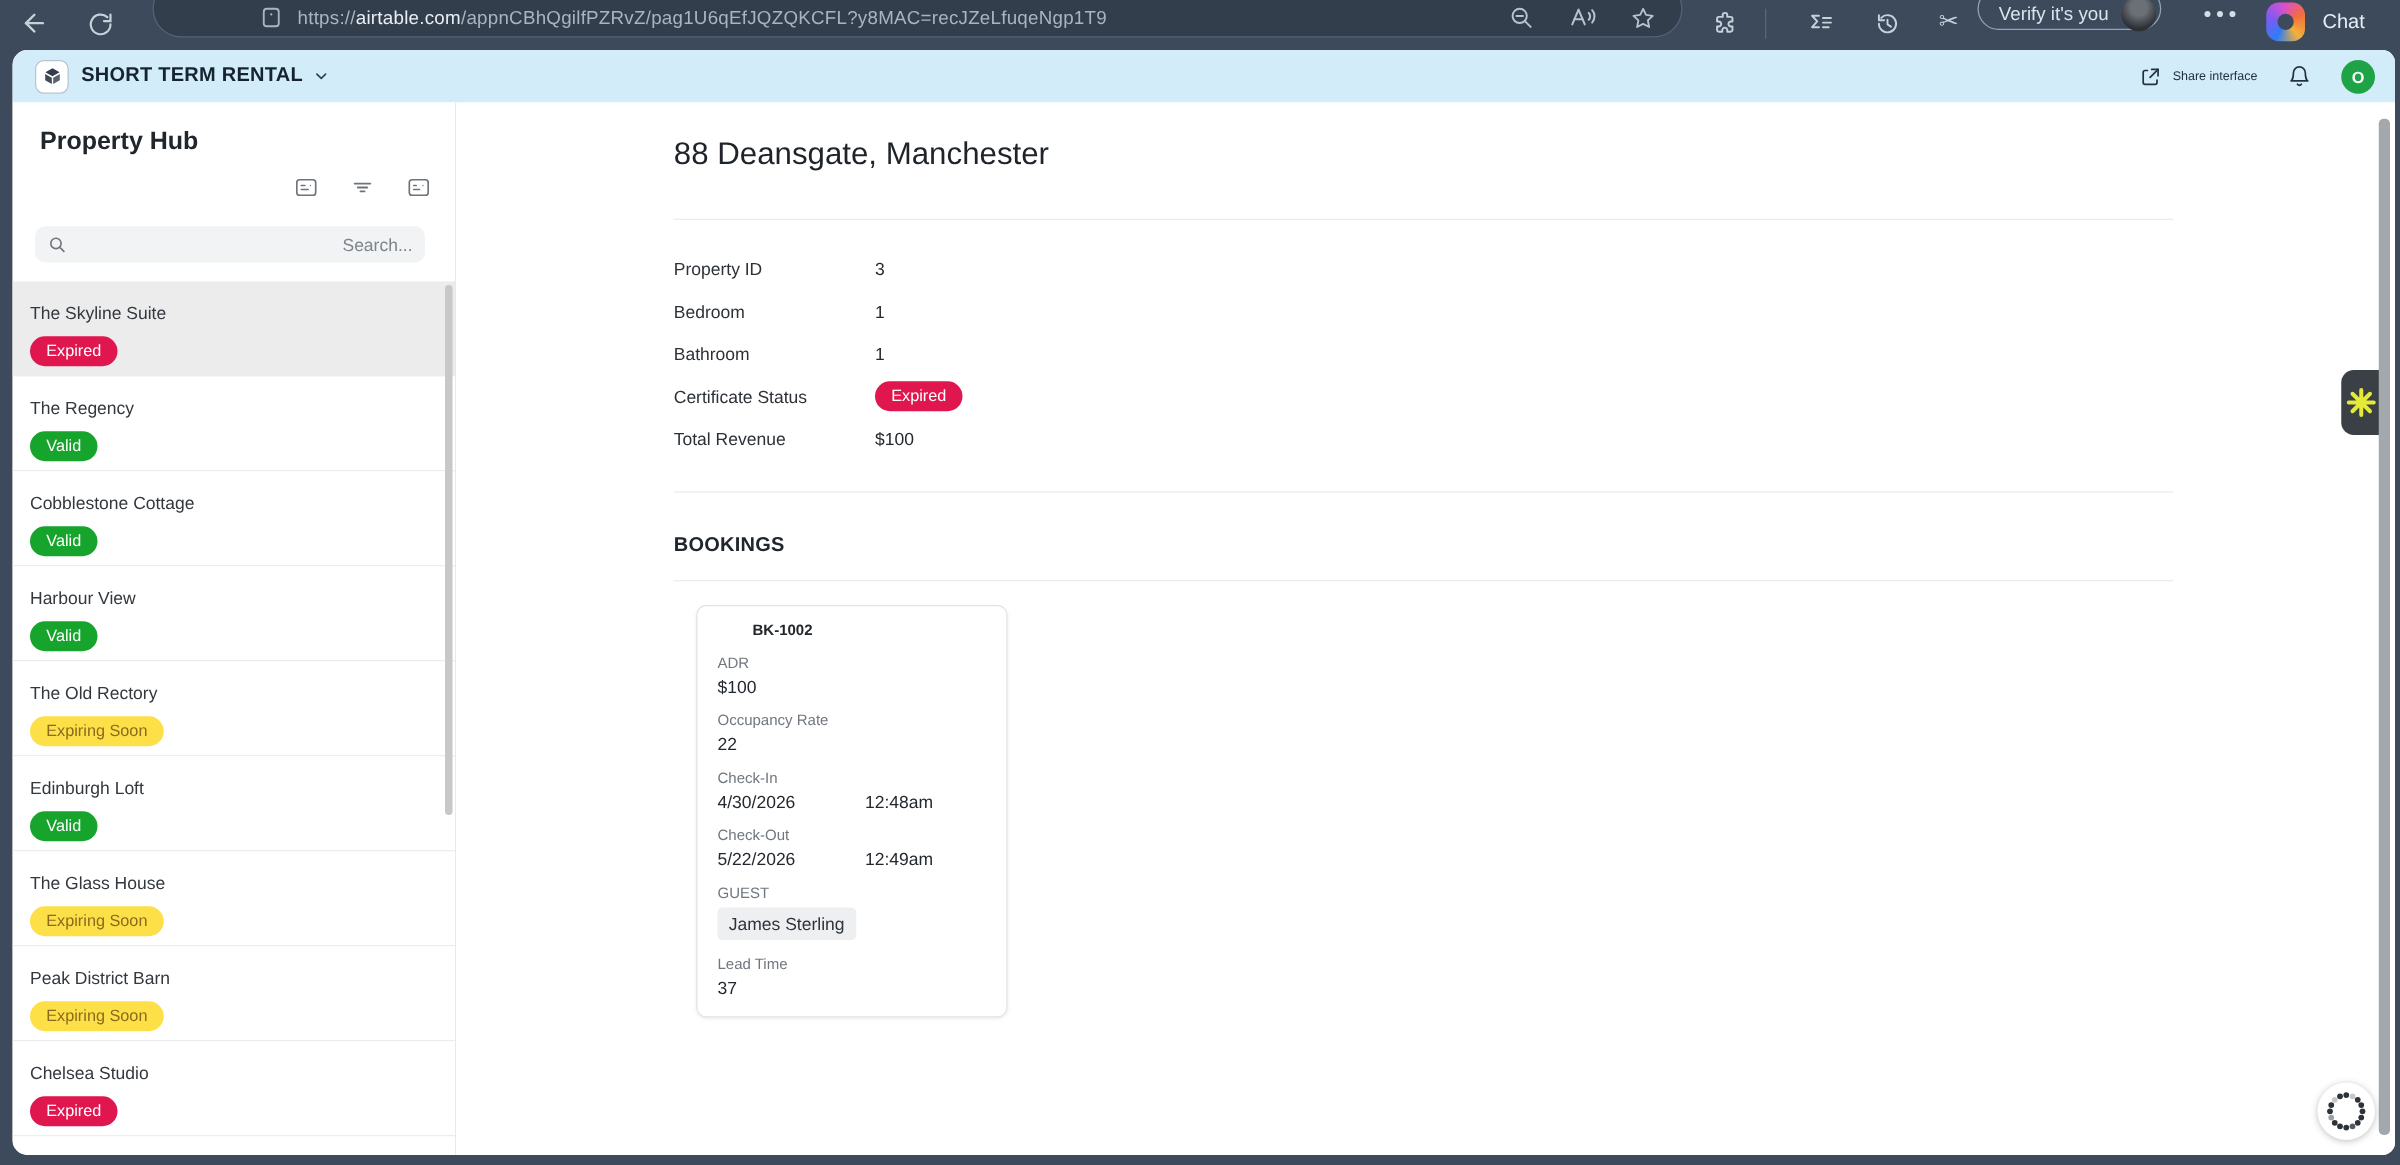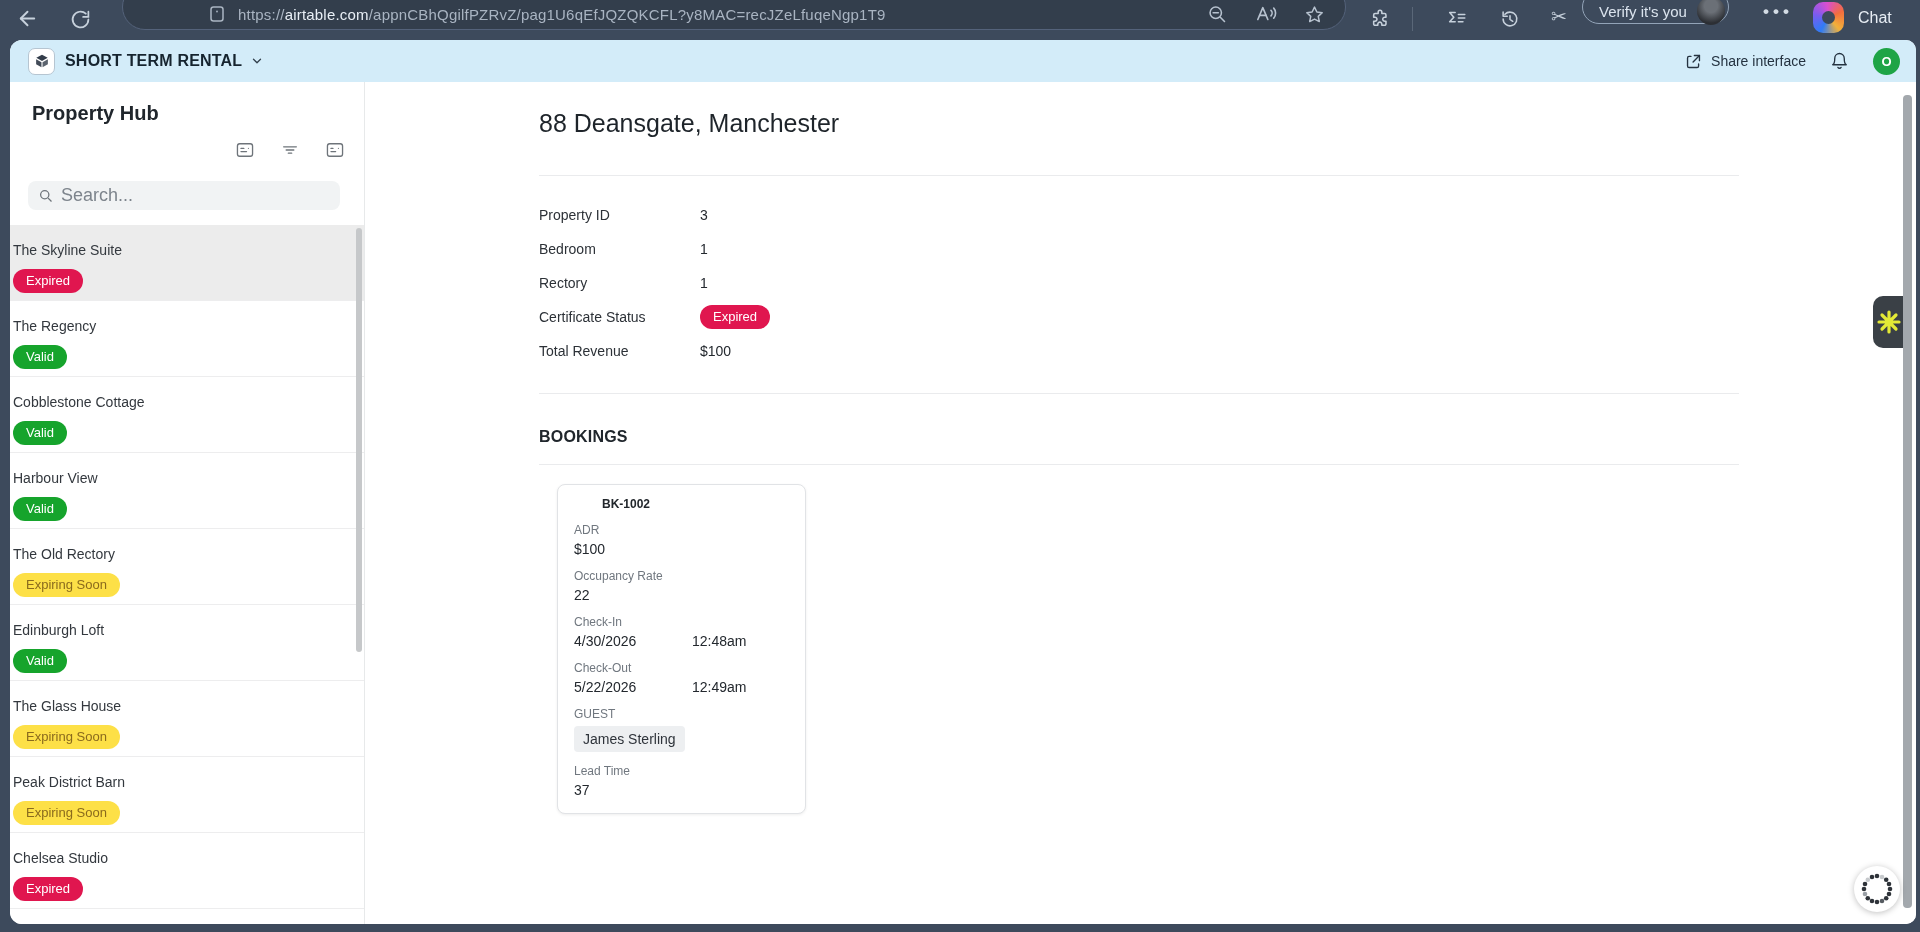--- a/index.html
+++ b/index.html
@@ -39,39 +39,39 @@
   
   .content-frame { position:absolute; left:10px; top:40px; width:1906px; height:884px;
                    background:#fff; border-radius:12px 10px 10px 12px; overflow:hidden; }
 
   .app-header { height:42px; background:#d3ecf9; display:flex; align-items:center; padding:0 16px 0 18px; }
   .logo-box { width:27px; height:27px; background:#fff; border:1px solid #b6c5d1; border-radius:7px;
               display:flex; align-items:center; justify-content:center; cursor:pointer; }
   .app-title { margin-left:10px; font-size:16px; font-weight:800; color:#16242f; letter-spacing:.2px; }
   .hdr-chev { margin-left:8px; color:#32404d; }
   .hdr-right { margin-left:auto; display:flex; align-items:center; gap:24px; }
-  .share-btn { display:flex; gap:9px; align-items:center; font-size:14px; color:#243240; cursor:pointer;text-align:center; }
+  .share-btn { display:flex; gap:9px; align-items:center; font-size:10px; color:#243240; cursor:pointer;text-align:center; }
   .bell-btn { color:#243240; cursor:pointer; }
   .avatar { width:27px; height:27px; border-radius:50%; background:#1ea446; color:#fff; font-size:13px;
             font-weight:700; display:flex; align-items:center; justify-content:center; cursor:pointer; }
 
   .page-body { display:flex; height:842px; }
 
   
   .sidebar { width:355px; border-right:1px solid #e7e9ea; position:relative; background:#fff; flex:0 0 auto; }
   .sb-title { position:absolute; left:22px; top:20px; font-size:20px; font-weight:700; color:#20262c; }
   .sb-tools { position:absolute; right:20px; top:60px; display:flex; gap:27px; color:#6e747a; }
   .sb-tools > span { cursor:pointer; }
   .sb-search { position:absolute; left:18px; top:99px; width:312px; height:29px; background:#f1f3f4;
                border-radius:8px; display:flex; align-items:center; padding:0 10px; gap:8px; color:#6e747a; }
-  .sb-search input { border:none; background:transparent; outline:none; font-size:18px; color:#404040;
-                     width:100%; font-family:inherit; }
+  .sb-search input { border:none; background:transparent; outline:none; font-size:14px; color:#404040;
+                     width:100%; font-family:inherit;text-align:right; }
   .sb-search input::placeholder { color:#7d848c; }
   .sb-list { position:absolute; top:143px; left:0; right:0; bottom:0; overflow:hidden; }
-  .sb-item { height:76px; padding:17px 0 0 3px; border-bottom:1px solid #ededee; cursor:pointer; }
+  .sb-item { height:76px; padding:17px 0 0 14px; border-bottom:1px solid #ededee; cursor:pointer; }
   .sb-item.selected { background:#ececec; }
   .sb-name { font-size:14px; color:#33383e; }
   .badge { display:inline-block; padding:5px 13px 6px; border-radius:14px; font-size:13px; line-height:1; }
   .sb-item .badge { margin-top:11px; }
   .b-red { background:#e0164f; color:#fff; }
   .b-green { background:#16a42c; color:#fff; }
   .b-amber { background:#fde047; color:#8a6a1d; }
   .sb-scrollthumb { position:absolute; right:2px; top:146px; width:6px; height:424px; background:#c6c8ca; border-radius:3px; }
 
   
@@ -276,21 +276,21 @@
       <div class="fields" id="fields">
           <div class="frow">
             <div class="flabel">Property ID</div>
             <div class="fvalue">3</div>
           </div>
           <div class="frow">
             <div class="flabel">Bedroom</div>
             <div class="fvalue">1</div>
           </div>
           <div class="frow">
-            <div class="flabel">Rectory</div>
+            <div class="flabel">Bathroom</div>
             <div class="fvalue">1</div>
           </div>
           <div class="frow">
             <div class="flabel">Certificate Status</div>
             <span class="badge b-red">Expired</span>
           </div>
           <div class="frow">
             <div class="flabel">Total Revenue</div>
             <div class="fvalue">$100</div>
           </div>

